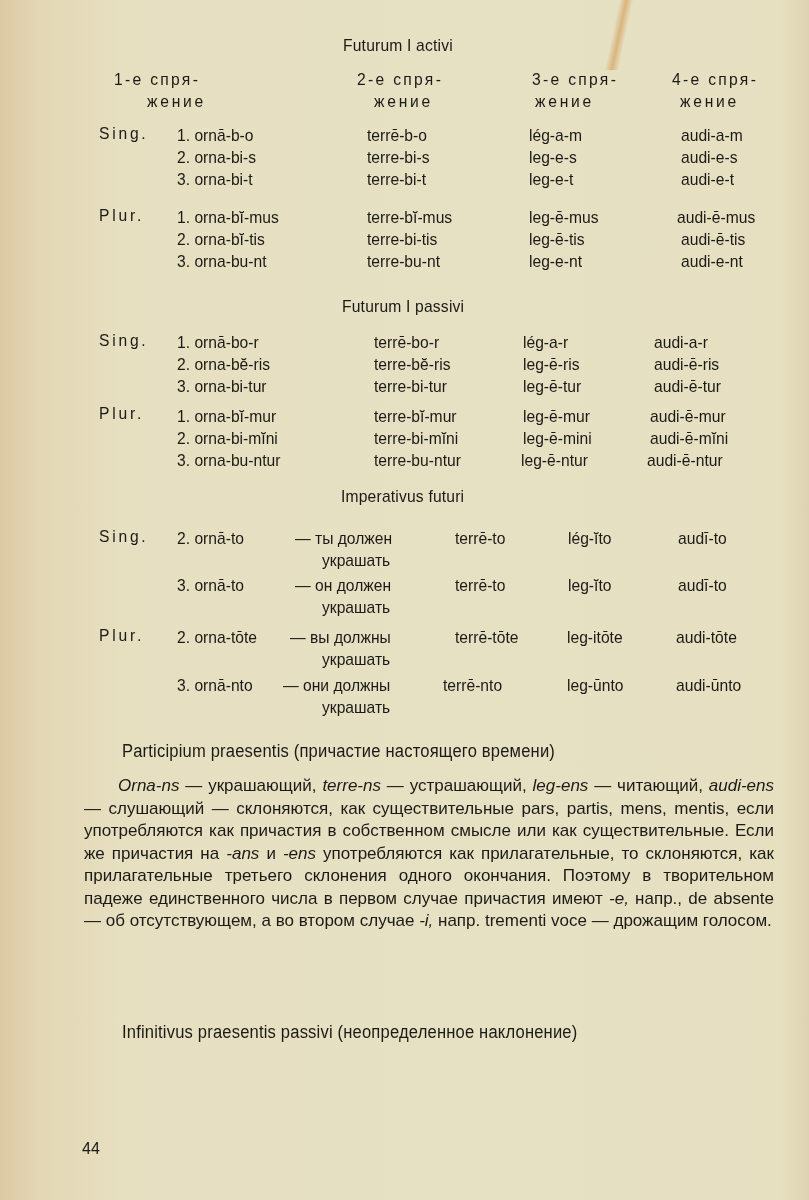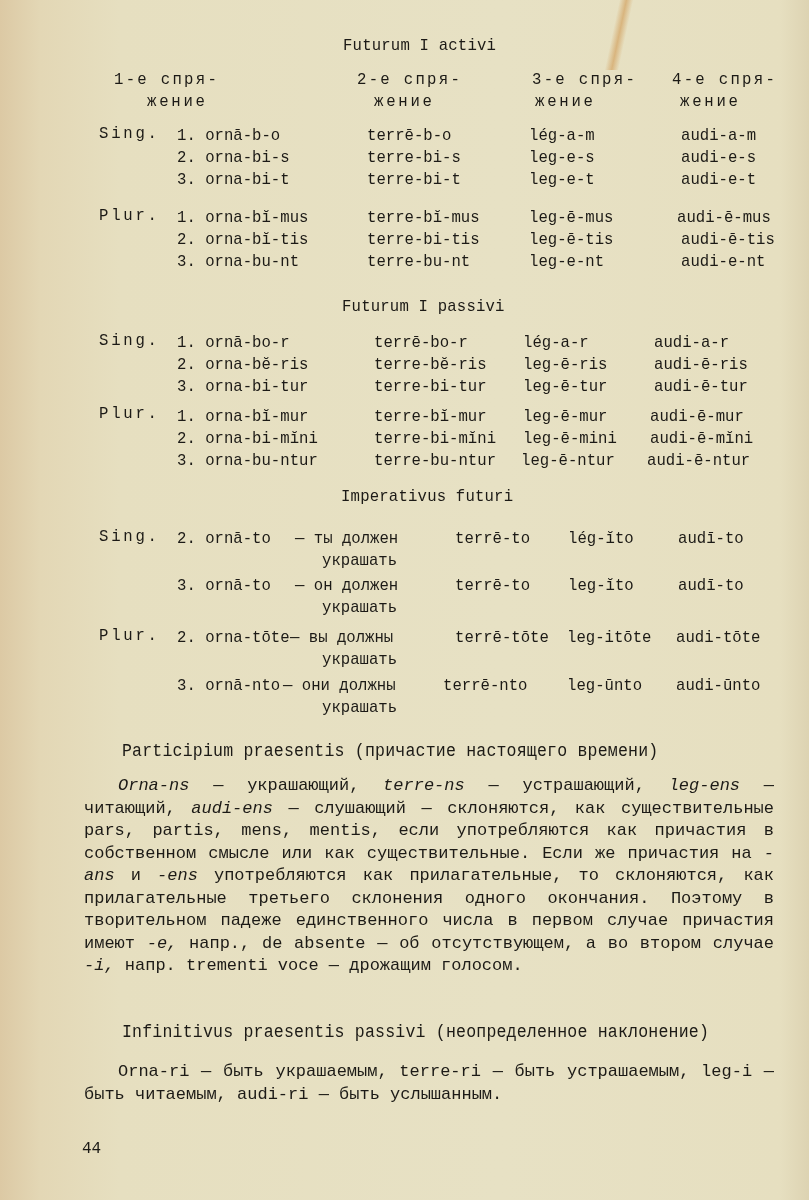--- a/index.html
+++ b/index.html
@@ -3,21 +3,21 @@
 <meta charset="utf-8">
 <style>
   html, body { margin: 0; padding: 0; }
   body {
     width: 809px; height: 1200px; overflow: hidden;
     background: linear-gradient(90deg, #dcc9a4 0px, #e3d7b5 40px, #e6dfc0 120px, #e7e1c4 500px, #e6dfc0 780px, #ddd3b2 809px);
     font-family: "Liberation Sans", "DejaVu Sans", sans-serif;
     color: #1c1a16;
     position: relative;
   }
-  .page { position: absolute; left: 0; top: 0; width: 809px; height: 1064px; font-family: Liberation Mono, monospace; }
+  .page { position: absolute; left: 0; top: 0; width: 809px; height: 1064px; }
   .heading {
     position: absolute; font-size: 17px; letter-spacing: 0.2px; font-weight: 400;
     transform: scaleX(0.92); transform-origin: left top;
   }
   .cell {
     position: absolute; font-size: 17px; white-space: nowrap;
     transform: scaleX(0.92); transform-origin: left top;
   }
   .spaced { letter-spacing: 2.5px; }
   .lbl { letter-spacing: 3px; }
@@ -149,16 +149,15 @@
   <div class="cell" style="left:322px; top:698px;">украшать</div>
   <div class="cell" style="left:443px; top:676px;">terrē-nto</div>
   <div class="cell" style="left:567px; top:676px;">leg-ūnto</div>
   <div class="cell" style="left:676px; top:676px;">audi-ūnto</div>
 
   <div class="heading" style="left:122px; top:741px; font-size:18px;">Participium praesentis (причастие настоящего времени)</div>
 
   <div class="para" style="top:775px;"><i>Orna-ns</i><span> — украшающий, </span><i>terre-ns</i><span> — устрашающий, </span><i>leg-ens</i><span> — читающий, </span><i>audi-ens</i><span> — слушающий — склоняются, как существительные pars, partis, mens, mentis, если употребляются как причастия в собственном смысле или как существительные. Если же причастия на </span><i>-ans</i><span> и </span><i>-ens</i><span> употребляются как прилагательные, то склоняются, как прилагательные третьего склонения одного окончания. Поэтому в творительном падеже единственного числа в первом случае причастия имеют </span><i>-e,</i><span> напр., de absente — об отсутствующем, а во втором случае </span><i>-i,</i><span> напр. trementi voce — дрожащим голосом.</span></div>
 
   <div class="heading" style="left:122px; top:1022px; font-size:18px;">Infinitivus praesentis passivi (неопределенное наклонение)</div>
-  <div class="para" style="top:1061px;">Orna-ri — быть украшаемым, terre-ri — быть устрашаемым, leg-i — быть читаемым, audi-ri — быть услышанным.</div>
 
   <div class="page-num">44</div>
 </div>
 
 </body></html>

